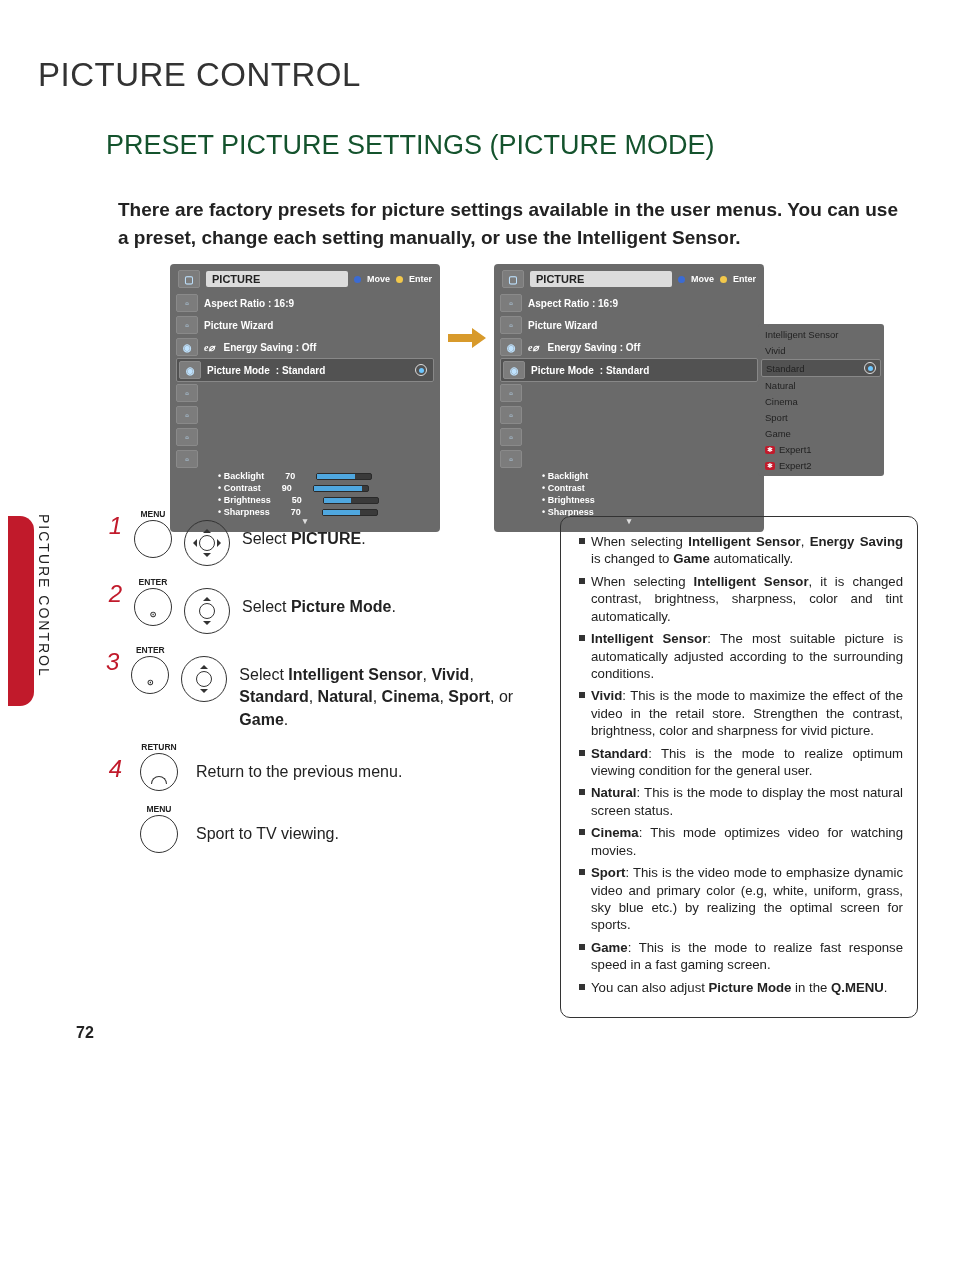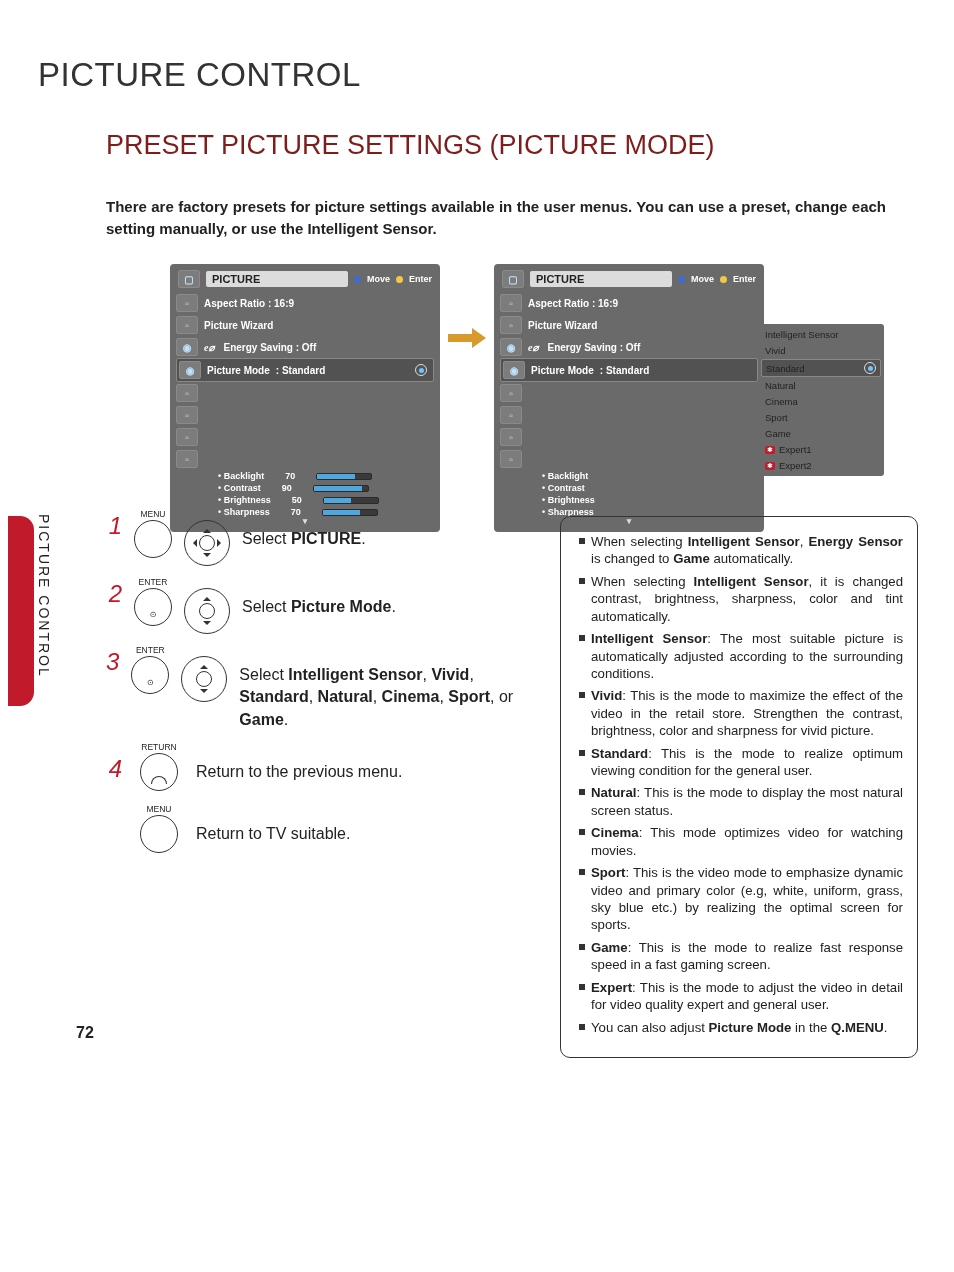--- a/index.html
+++ b/index.html
@@ -24,29 +24,29 @@
     font-size: 33px;
     letter-spacing: 0.5px;
     color: #333;
     font-weight: 400;
   }
   .subtitle {
     position: absolute;
     left: 106px;
     top: 130px;
     font-size: 27px;
-    color: #7f1d1d;
+    color: #14532d;
     font-weight: 400;
   }
   .intro {
     position: absolute;
-    left: 106px;
+    left: 118px;
     top: 196px;
     width: 780px;
-    font-size: 15px;
+    font-size: 19px;
     font-weight: 700;
     line-height: 1.45;
     text-align: justify;
   }
   .side-tab {
     position: absolute;
     left: 8px;
     top: 516px;
     width: 26px;
     height: 190px;
@@ -246,20 +246,21 @@
     height: 36px;
     border-radius: 50%;
     border: 1.5px solid #333;
     display: flex;
     align-items: center;
     justify-content: center;
     font-size: 8px;
     color: #222;
     position: relative;
     flex-shrink: 0;
+    font-weight: bold;
   }
   .remote-btn .sub { position: absolute; top: -12px; font-size: 8.5px; }
   .remote-btn .arc { position: absolute; bottom: 6px; width: 14px; height: 7px; border-top: 1.5px solid #333; border-left: 1.5px solid #333; border-right: 1.5px solid #333; border-top-left-radius: 10px; border-top-right-radius: 10px; }
   .nav-pad {
     width: 44px;
     height: 44px;
     border-radius: 50%;
     border: 1.5px solid #333;
     position: relative;
     flex-shrink: 0;
@@ -550,33 +551,32 @@
             <span class="sub">RETURN</span>
             <span class="arc"></span>
           </div>
         <div class="step-text" style="padding-top:0">Return to the previous menu.</div>
       </div>
       <div class="line">
         <div style="width:16px"></div>
         <div class="remote-btn">
             <span class="sub">MENU</span>
           </div>
-        <div class="step-text" style="padding-top:0">Return to TV suitable.</div>
+        <div class="step-text" style="padding-top:0">Sport to TV viewing.</div>
       </div>
     </div>
   </div>
 
   <div class="info-box">
     <ul>
-      <li>When selecting <b>Intelligent Sensor</b>, <b>Energy Sensor</b> is changed to <b>Game</b> automatically.</li>
+      <li>When selecting <b>Intelligent Sensor</b>, <b>Energy Saving</b> is changed to <b>Game</b> automatically.</li>
       <li>When selecting <b>Intelligent Sensor</b>, it is changed contrast, brightness, sharpness, color and tint automatically.</li>
       <li><b>Intelligent Sensor</b>: The most suitable picture is automatically adjusted according to the surrounding conditions.</li>
       <li><b>Vivid</b>: This is the mode to maximize the effect of the video in the retail store. Strengthen the contrast, brightness, color and sharpness for vivid picture.</li>
       <li><b>Standard</b>: This is the mode to realize optimum viewing condition for the general user.</li>
       <li><b>Natural</b>: This is the mode to display the most natural screen status.</li>
       <li><b>Cinema</b>: This mode optimizes video for watching movies.</li>
       <li><b>Sport</b>: This is the video mode to emphasize dynamic video and primary color (e.g, white, uniform, grass, sky blue etc.) by realizing the optimal screen for sports.</li>
       <li><b>Game</b>: This is the mode to realize fast response speed in a fast gaming screen.</li>
-      <li><b>Expert</b>: This is the mode to adjust the video in detail for video quality expert and general user.</li>
       <li>You can also adjust <b>Picture Mode</b> in the <b>Q.MENU</b>.</li>
     </ul>
   </div>
 </div>
 
 </body></html>

